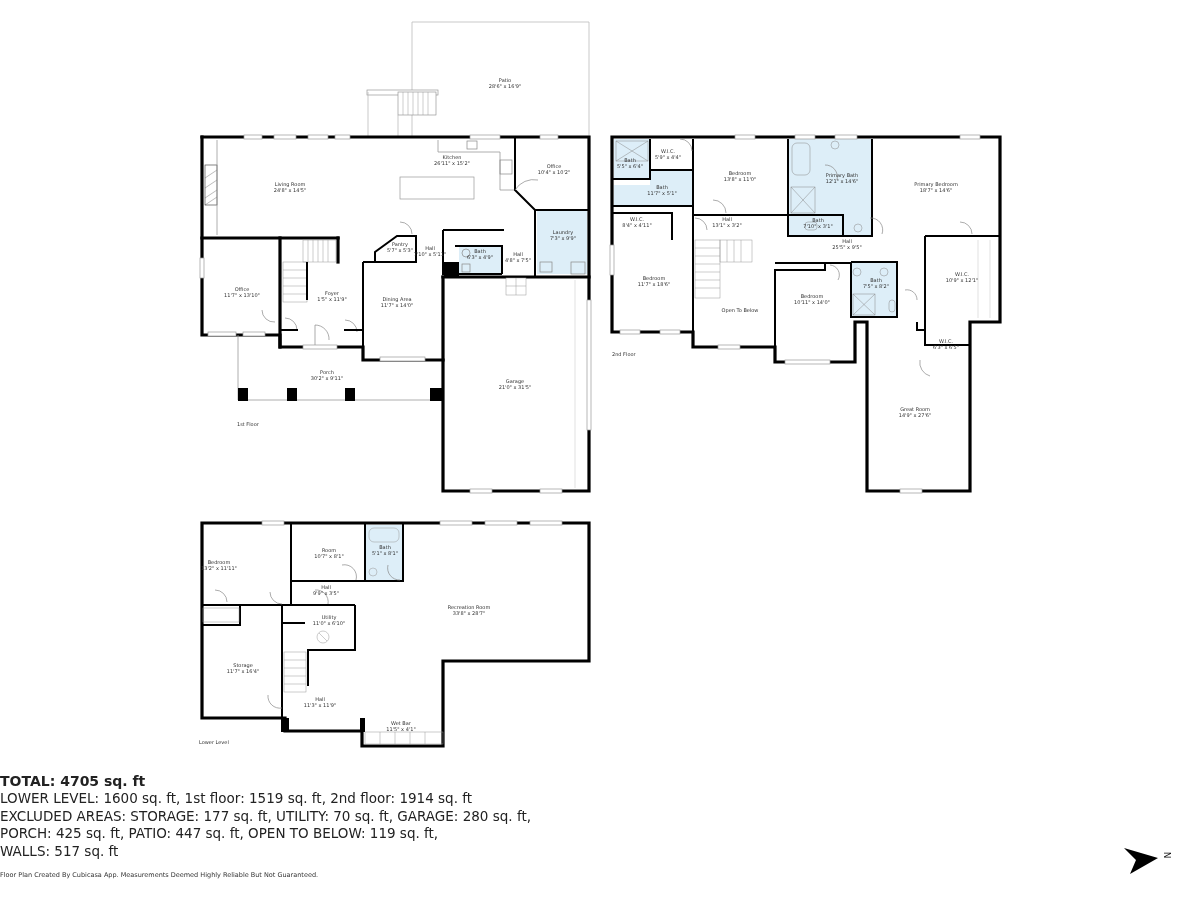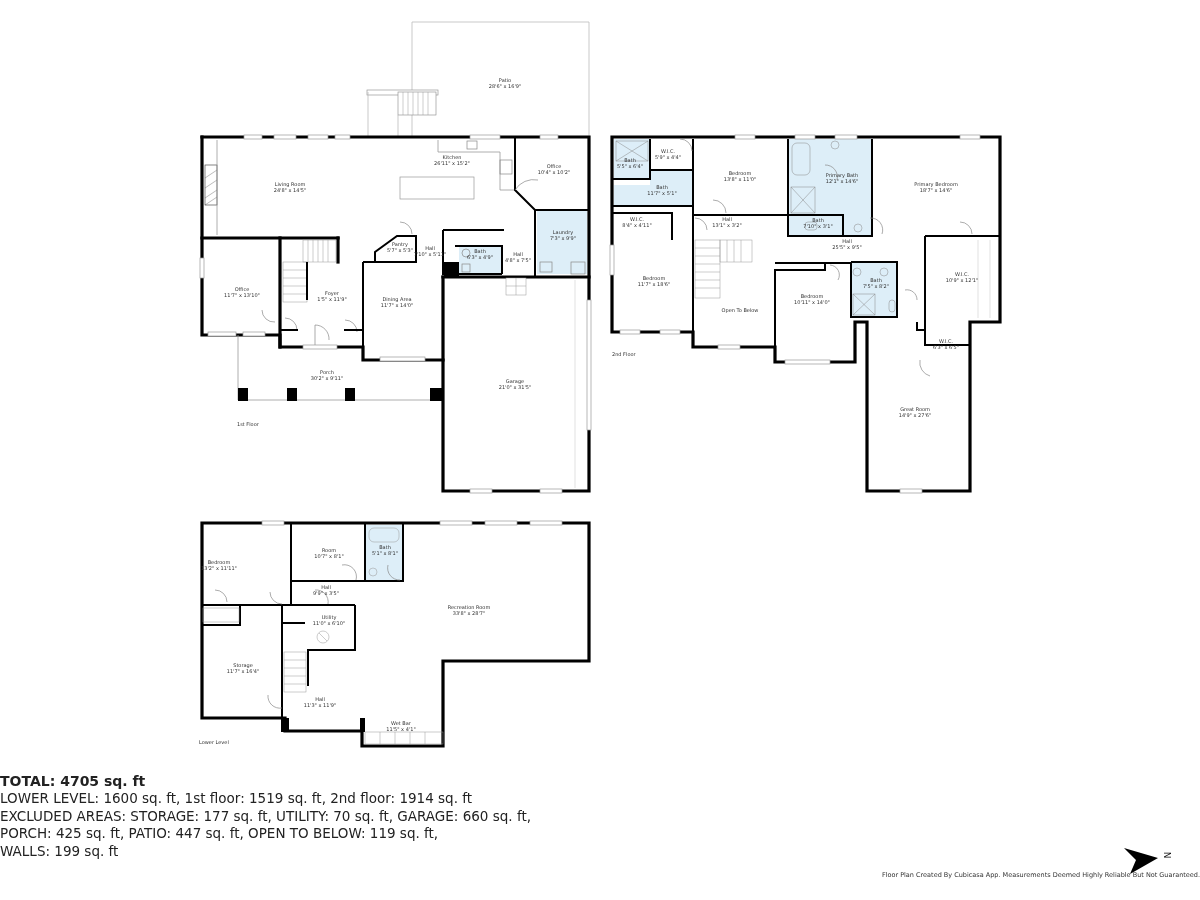--- a/index.html
+++ b/index.html
@@ -11,21 +11,21 @@
   .iw { fill:none; stroke:#000; stroke-width:2; }
   .thin { fill:none; stroke:#999; stroke-width:0.8; }
   .lite { fill:none; stroke:#bbb; stroke-width:0.8; }
   .wet { fill:#ddeef8; }
   .win { fill:#fff; stroke:#999; stroke-width:0.7; }
   .door { fill:none; stroke:#888; stroke-width:0.7; }
   .col { fill:#000; }
   #summary { position:absolute; left:0; width:1200px; top:772px; text-align:left; color:#222; font-family:"DejaVu Sans", sans-serif; }
   #summary .total { font-weight:bold; font-size:14px; line-height:18px; }
   #summary .line { font-size:13.5px; line-height:17.5px; }
-  #disclaimer { position:absolute; left:0; width:1200px; top:871px; text-align:right; font-size:6.5px; color:#333; font-family:"DejaVu Sans", sans-serif; }
+  #disclaimer { position:absolute; left:0; width:1200px; top:871px; text-align:left; font-size:6.5px; color:#333; font-family:"DejaVu Sans", sans-serif; }
   #compass { position:absolute; left:1122px; top:846px; }
   #compass-n { position:absolute; left:1164px; top:850px; font-size:9px; color:#000; transform:rotate(90deg); font-family:"DejaVu Sans", sans-serif; }
 </style>
 </head>
 <body>
 
 <svg width="1200" height="900" viewBox="0 0 1200 900">
 
   <g>
 
@@ -369,23 +369,23 @@
     <text class="rl" x="320" y="707">11'3" x 11'9"</text>
     <text class="rl" x="401" y="725">Wet Bar</text>
     <text class="rl" x="401" y="731">11'5" x 4'1"</text>
     <text class="fl" x="199" y="744">Lower Level</text>
   </g>
 </svg>
 
 <div id="summary">
   <div class="total">TOTAL: 4705 sq. ft</div>
   <div class="line">LOWER LEVEL: 1600 sq. ft, 1st floor: 1519 sq. ft, 2nd floor: 1914 sq. ft</div>
-  <div class="line">EXCLUDED AREAS: STORAGE: 177 sq. ft, UTILITY: 70 sq. ft, GARAGE: 660 sq. ft,</div>
+  <div class="line">EXCLUDED AREAS: STORAGE: 177 sq. ft, UTILITY: 70 sq. ft, GARAGE: 280 sq. ft,</div>
   <div class="line">PORCH: 425 sq. ft, PATIO: 447 sq. ft, OPEN TO BELOW: 119 sq. ft,</div>
-  <div class="line">WALLS: 199 sq. ft</div>
+  <div class="line">WALLS: 517 sq. ft</div>
 </div>
 
 <div id="disclaimer">Floor Plan Created By Cubicasa App. Measurements Deemed Highly Reliable But Not Guaranteed.</div>
 
 <svg id="compass" width="40" height="30" viewBox="0 0 40 30">
   <polygon points="2,2 36,12 8,28 14,14" fill="#000"></polygon>
 </svg>
 <div id="compass-n">N</div>
 
 </body></html>

